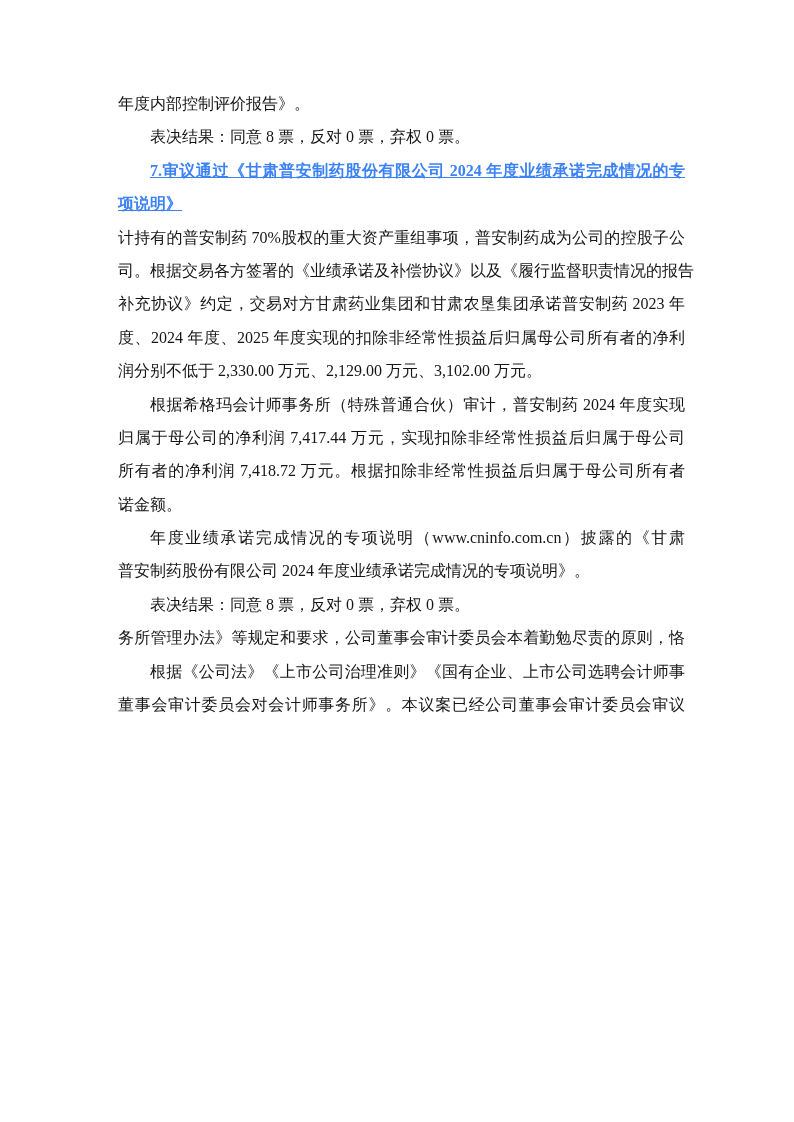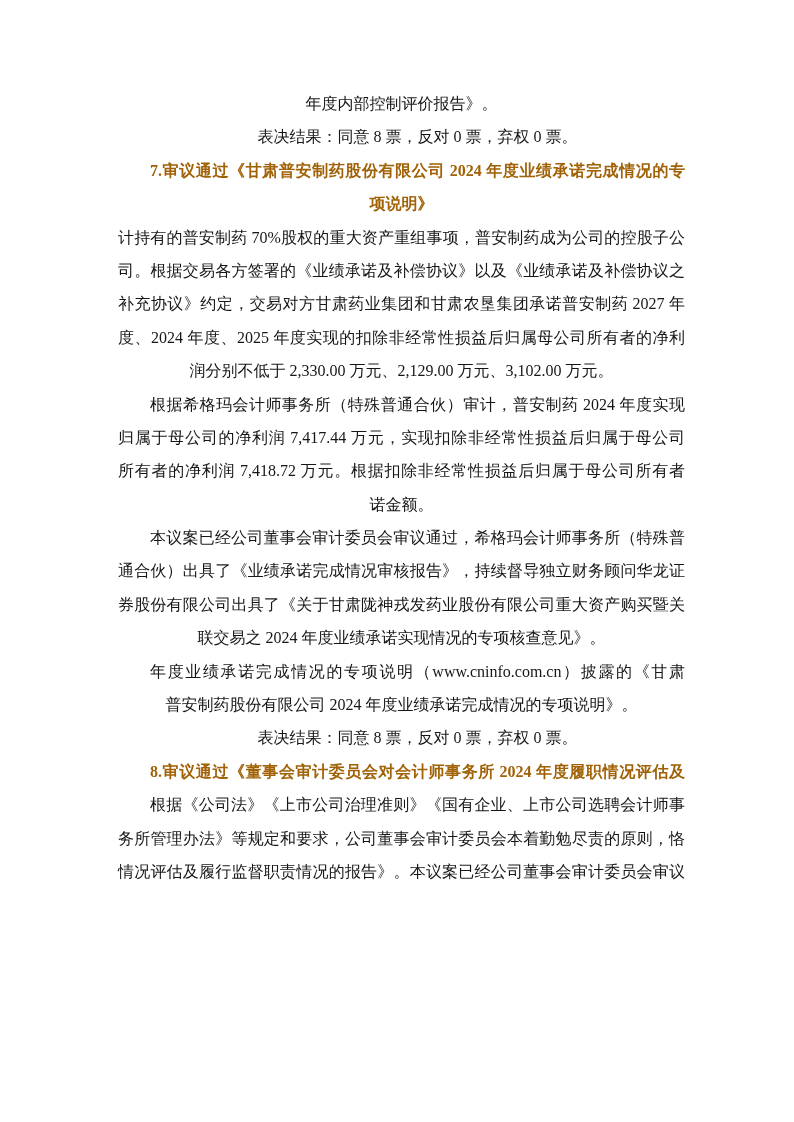--- a/index.html
+++ b/index.html
@@ -15,77 +15,71 @@
     top:87px;left:118px;width:567px;
     font-family:"Liberation Serif","DejaVu Serif",serif;
     font-size:16px;
     color:#161616;
   }
   .para{margin:0;padding:0;}
   .line{
     height:33.4px;
     line-height:33.4px;
     white-space:nowrap;
-    text-align:center;
+    text-align:left;
   }
   .line.just{
     text-align:justify;
     text-align-last:justify;
   }
   .line.indent{
     text-indent:32px;
   }
   .para.heading .line{
     font-weight:700;
-    color:#a16207;
+    color:#3b82f6;
+    text-decoration:underline;
   }
 </style>
 </head>
 <body>
 
 <div class="page">
   <div class="content" style="color: rgb(22, 22, 22);">
       <div class="para body">
         <div class="line">年度内部控制评价报告》。</div>
       </div>
       <div class="para body">
         <div class="line indent">表决结果：同意 8 票，反对 0 票，弃权 0 票。</div>
       </div>
       <div class="para heading">
         <div class="line indent just">7.审议通过《甘肃普安制药股份有限公司 2024 年度业绩承诺完成情况的专</div>
         <div class="line">项说明》</div>
       </div>
       <div class="para body">
         <div class="line just">计持有的普安制药 70%股权的重大资产重组事项，普安制药成为公司的控股子公</div>
-        <div class="line just">司。根据交易各方签署的《业绩承诺及补偿协议》以及《业绩承诺及补偿协议之</div>
-        <div class="line just">补充协议》约定，交易对方甘肃药业集团和甘肃农垦集团承诺普安制药 2027 年</div>
+        <div class="line just">司。根据交易各方签署的《业绩承诺及补偿协议》以及《履行监督职责情况的报告</div>
+        <div class="line just">补充协议》约定，交易对方甘肃药业集团和甘肃农垦集团承诺普安制药 2023 年</div>
         <div class="line just">度、2024 年度、2025 年度实现的扣除非经常性损益后归属母公司所有者的净利</div>
         <div class="line">润分别不低于 2,330.00 万元、2,129.00 万元、3,102.00 万元。</div>
       </div>
       <div class="para body">
         <div class="line indent just">根据希格玛会计师事务所（特殊普通合伙）审计，普安制药 2024 年度实现</div>
         <div class="line just">归属于母公司的净利润 7,417.44 万元，实现扣除非经常性损益后归属于母公司</div>
         <div class="line just">所有者的净利润 7,418.72 万元。根据扣除非经常性损益后归属于母公司所有者</div>
         <div class="line">诺金额。</div>
       </div>
       <div class="para body">
-        <div class="line indent just">本议案已经公司董事会审计委员会审议通过，希格玛会计师事务所（特殊普</div>
-        <div class="line just">通合伙）出具了《业绩承诺完成情况审核报告》，持续督导独立财务顾问华龙证</div>
-        <div class="line just">券股份有限公司出具了《关于甘肃陇神戎发药业股份有限公司重大资产购买暨关</div>
-        <div class="line">联交易之 2024 年度业绩承诺实现情况的专项核查意见》。</div>
-      </div>
-      <div class="para body">
         <div class="line indent just">年度业绩承诺完成情况的专项说明（www.cninfo.com.cn）披露的《甘肃</div>
         <div class="line">普安制药股份有限公司 2024 年度业绩承诺完成情况的专项说明》。</div>
       </div>
       <div class="para body">
         <div class="line indent">表决结果：同意 8 票，反对 0 票，弃权 0 票。</div>
       </div>
       <div class="para heading">
-        <div class="line indent just">8.审议通过《董事会审计委员会对会计师事务所 2024 年度履职情况评估及</div>
       </div>
       <div class="para body">
+        <div class="line just">务所管理办法》等规定和要求，公司董事会审计委员会本着勤勉尽责的原则，恪</div>
         <div class="line indent just">根据《公司法》《上市公司治理准则》《国有企业、上市公司选聘会计师事</div>
-        <div class="line just">务所管理办法》等规定和要求，公司董事会审计委员会本着勤勉尽责的原则，恪</div>
-        <div class="line just">情况评估及履行监督职责情况的报告》。本议案已经公司董事会审计委员会审议</div>
+        <div class="line just">董事会审计委员会对会计师事务所》。本议案已经公司董事会审计委员会审议</div>
       </div>
     </div>
 </div>
 
 </body></html>

